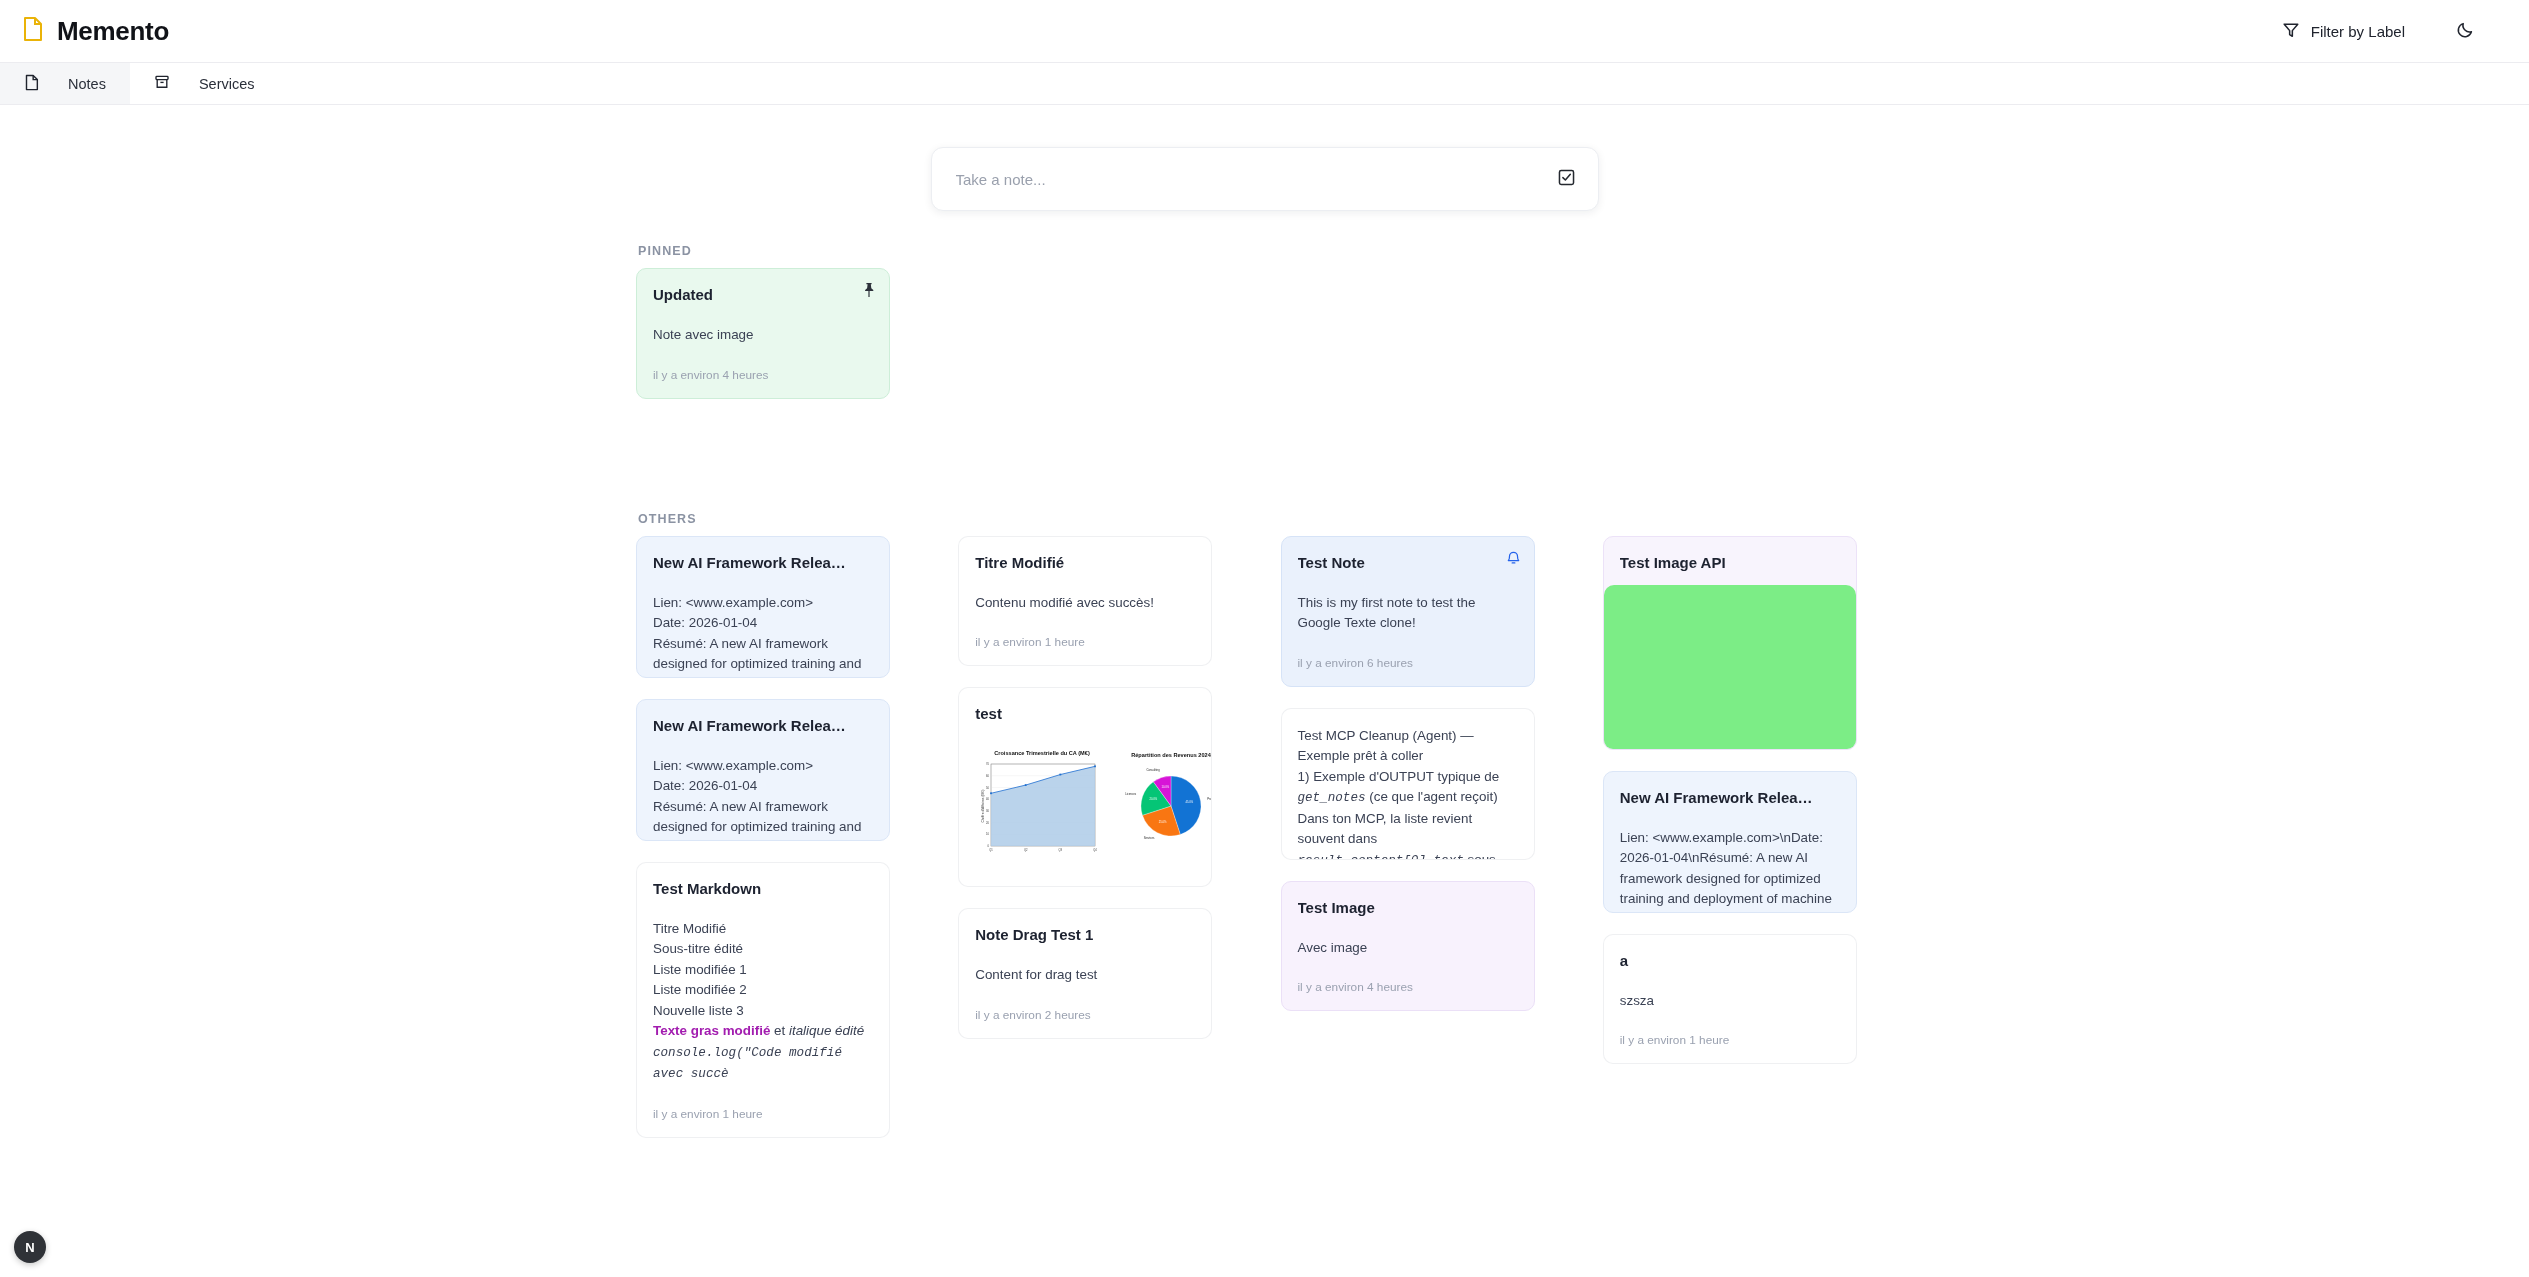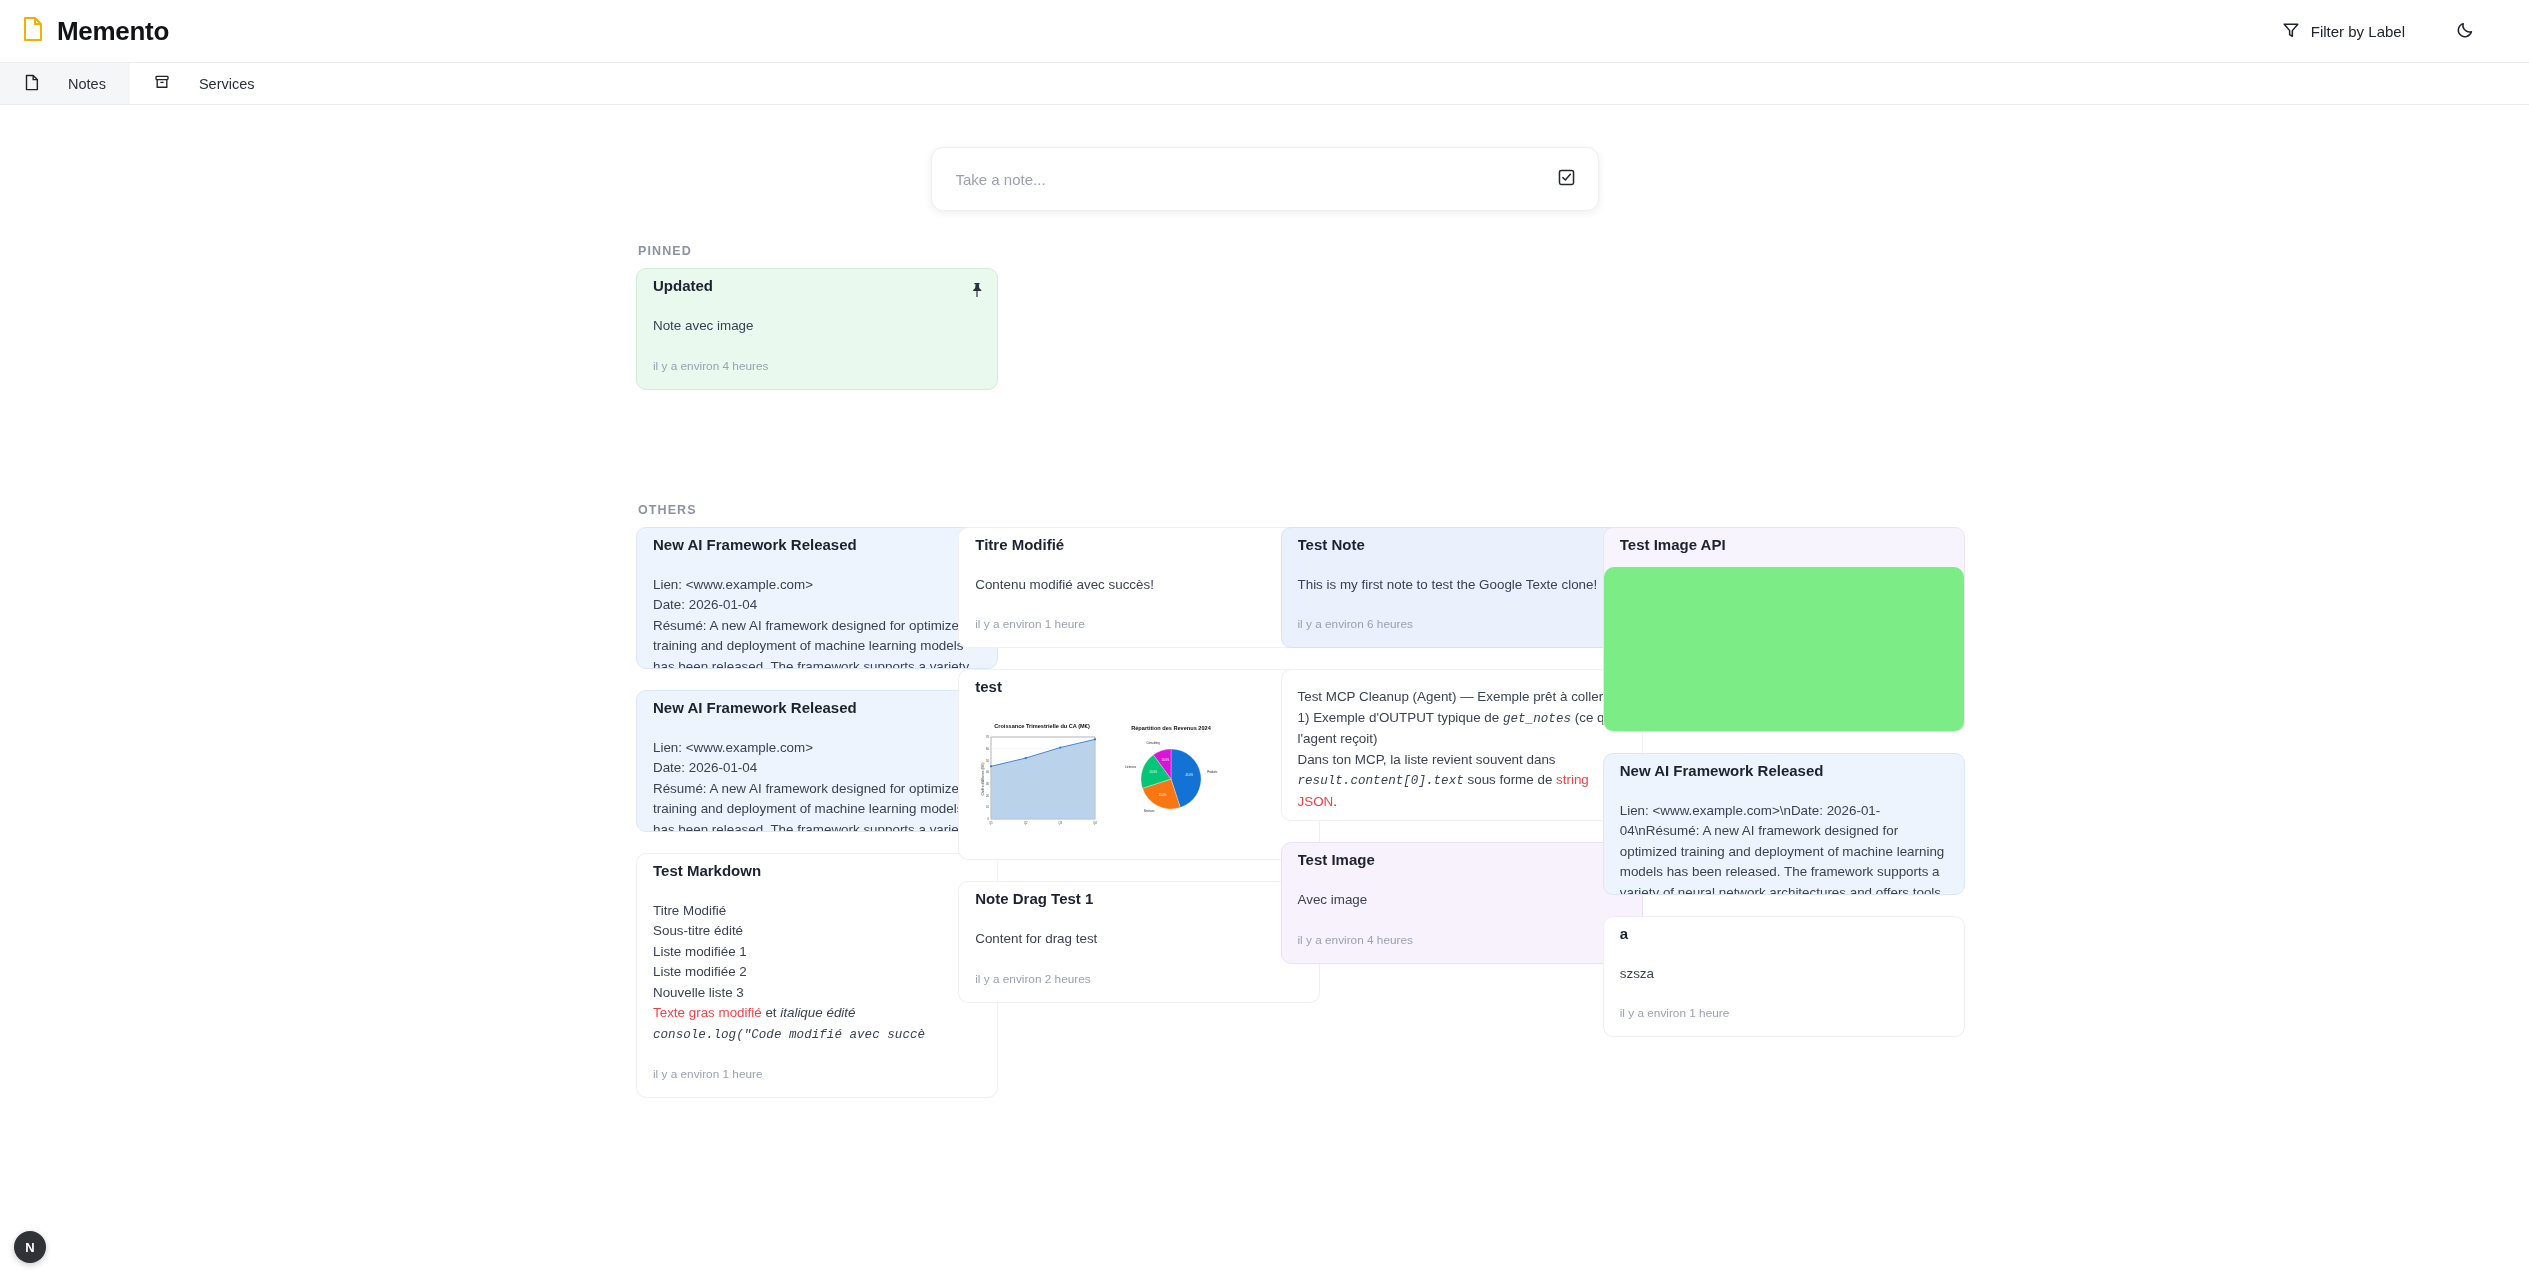--- a/index.html
+++ b/index.html
@@ -91,42 +91,42 @@
   }
   #pinned-section { margin-top: 33px; }
   #others-section { margin-top: 92px; }
 
   .masonry { column-gap: 17px; width: 1272px; }
   .masonry-pinned { column-count: 1; }
   .masonry-others { column-count: 4; }
 
   .note-card {
     break-inside: avoid;
-    width: 362px;
+    width: 254px;
     border: 1px solid rgba(30,40,70,.07);
     border-radius: 10px;
-    padding: 8px 16px 16px 16px;
+    padding: 17px 16px 16px 16px;
     margin-bottom: 17px;
     position: relative;
     display: inline-block;
     overflow: hidden;
   }
   .note-title {
     font-size: 15px; font-weight: 700; color: #1d2230;
     margin-bottom: 22px; padding-right: 22px;
     white-space: nowrap; overflow: hidden; text-overflow: ellipsis;
   }
   .note-body {
     font-size: 13.4px; line-height: 20.5px; color: #3b4254;
     white-space: pre-wrap; word-break: break-word;
   }
   .note-body code {
     font-family: "Liberation Mono", monospace; font-size: 12.6px; font-style: italic;
   }
-  .note-body b { font-weight: 400; color: #ef4444; text-align: center; }
+  .note-body b { font-weight: 700; color: #a21caf; text-align: center; }
   .note-body i { font-style: italic; }
   .note-time {
     font-size: 11.8px; color: #9aa1b0; margin-top: 22px;
   }
   .note-corner {
     position: absolute; top: 13px; right: 13px;
     cursor: pointer; line-height: 0;
   }
   .note-clip { max-height: 142px; overflow: hidden; }
   .note-clip-tall { max-height: 152px; overflow: hidden; }

